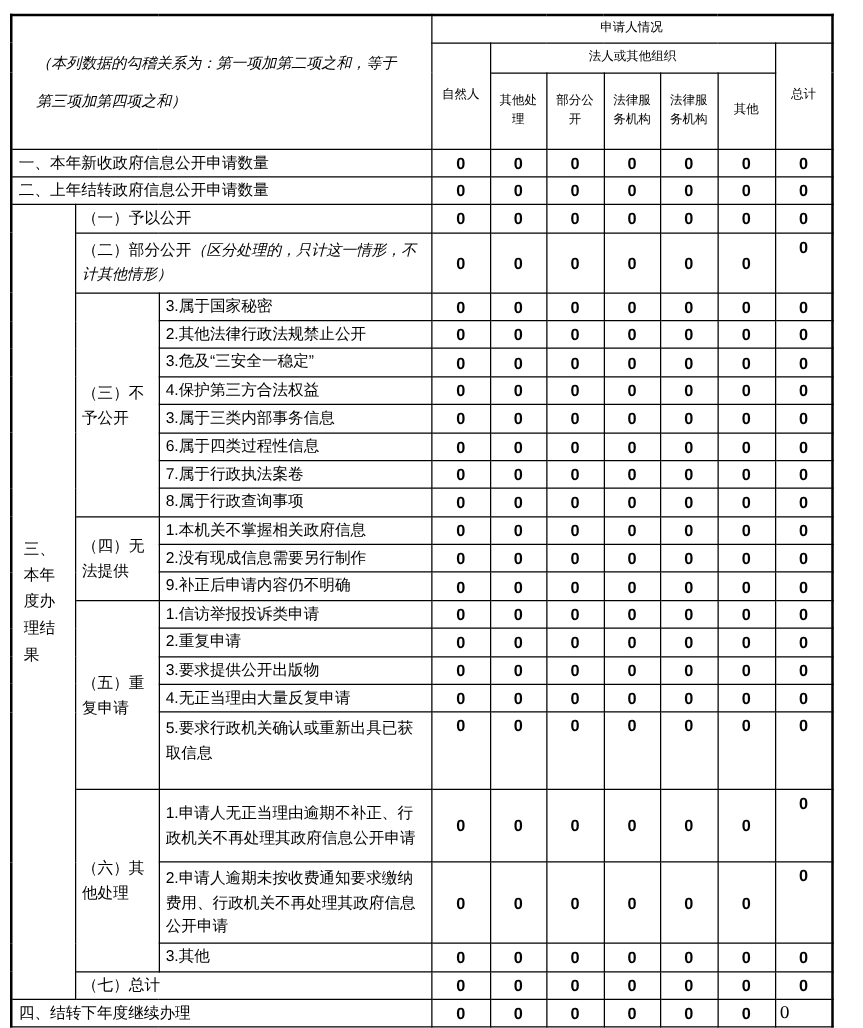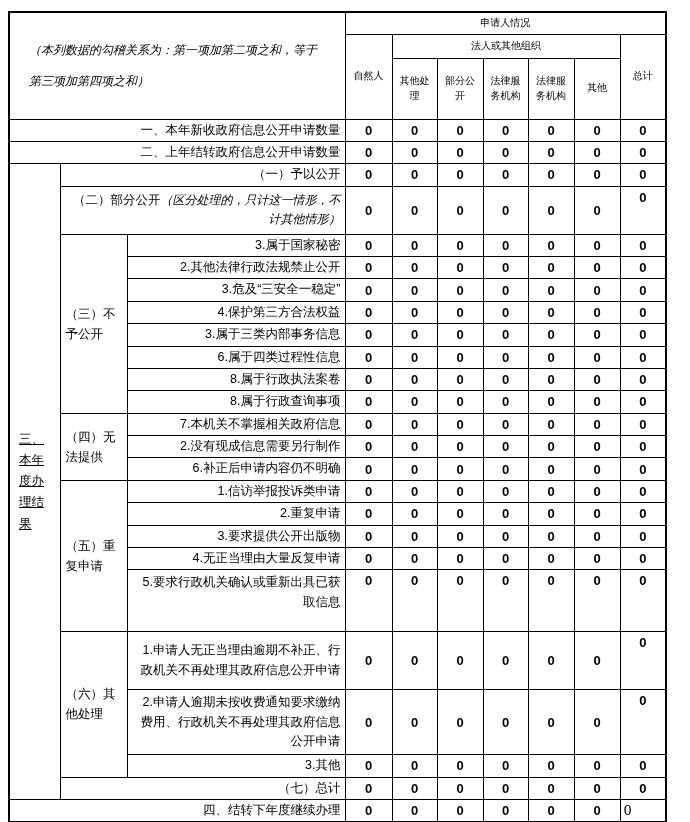--- a/index.html
+++ b/index.html
@@ -13,22 +13,22 @@
   .hr3{height:61px;}
   .hdr{text-align:center;vertical-align:middle;font-size:10px;padding:1px 5px;line-height:1.45;}
   .note-cell{font-family:"DejaVu Serif","Liberation Serif",serif;font-style:italic;
              font-size:12px;line-height:2.6;padding:0 19px;vertical-align:middle;text-align:left;}
   
   tbody tr{height:21px;}
   tr.rh-a2{height:48px;}
   tr.rh-e5{height:62px;padding-left:24px;}
   tr.rh-f1{height:58px;}
   tr.rh-f2{height:65px;}
-  .label-cell{font-size:12.5px;line-height:1.55;padding:1px 4px 1px 5px;vertical-align:middle;text-align:right;}
-  .group-label-cell{font-size:12.5px;line-height:1.7;padding:2px 6px 2px 9px;vertical-align:middle;text-align:left;text-decoration:underline;}
+  .label-cell{font-size:12.5px;line-height:1.55;padding:1px 4px 1px 5px;vertical-align:middle;text-align:left;}
+  .group-label-cell{font-size:12.5px;line-height:1.7;padding:2px 6px 2px 9px;vertical-align:middle;text-align:left;}
   .subgroup-label-cell{font-size:12.5px;line-height:1.6;padding:2px 3px 2px 5px;vertical-align:middle;text-align:left;}
   .value-cell{text-align:center;vertical-align:middle;font-weight:bold;font-size:13px;padding:0;}
   .inline-note{font-family:"DejaVu Serif","Liberation Serif",serif;font-style:italic;font-size:12px;}
   .vtop{vertical-align:top;padding-top:3px;}
   .vleft{text-align:left;font-weight:400;padding-left:3px;font-family:"DejaVu Serif","Liberation Serif",serif;}
 </style>
 </head>
 <body>
 
 <div class="wrap">
@@ -160,62 +160,62 @@
           <td class="label-cell" colspan="1"><span>6.属于四类过程性信息</span></td>
           <td class="value-cell">0</td>
           <td class="value-cell">0</td>
           <td class="value-cell">0</td>
           <td class="value-cell">0</td>
           <td class="value-cell">0</td>
           <td class="value-cell">0</td>
           <td class="value-cell">0</td>
         </tr>
         <tr>
-          <td class="label-cell" colspan="1"><span>8.属于行政执法案卷</span></td>
+          <td class="label-cell" colspan="1"><span>7.属于行政执法案卷</span></td>
           <td class="value-cell">0</td>
           <td class="value-cell">0</td>
           <td class="value-cell">0</td>
           <td class="value-cell">0</td>
           <td class="value-cell">0</td>
           <td class="value-cell">0</td>
           <td class="value-cell">0</td>
         </tr>
         <tr>
           <td class="label-cell" colspan="1"><span>8.属于行政查询事项</span></td>
           <td class="value-cell">0</td>
           <td class="value-cell">0</td>
           <td class="value-cell">0</td>
           <td class="value-cell">0</td>
           <td class="value-cell">0</td>
           <td class="value-cell">0</td>
           <td class="value-cell">0</td>
         </tr>
         <tr>
           <td class="subgroup-label-cell" rowspan="3">（四）无法提供</td>
-          <td class="label-cell" colspan="1"><span>7.本机关不掌握相关政府信息</span></td>
+          <td class="label-cell" colspan="1"><span>1.本机关不掌握相关政府信息</span></td>
           <td class="value-cell">0</td>
           <td class="value-cell">0</td>
           <td class="value-cell">0</td>
           <td class="value-cell">0</td>
           <td class="value-cell">0</td>
           <td class="value-cell">0</td>
           <td class="value-cell">0</td>
         </tr>
         <tr>
           <td class="label-cell" colspan="1"><span>2.没有现成信息需要另行制作</span></td>
           <td class="value-cell">0</td>
           <td class="value-cell">0</td>
           <td class="value-cell">0</td>
           <td class="value-cell">0</td>
           <td class="value-cell">0</td>
           <td class="value-cell">0</td>
           <td class="value-cell">0</td>
         </tr>
         <tr>
-          <td class="label-cell" colspan="1"><span>6.补正后申请内容仍不明确</span></td>
+          <td class="label-cell" colspan="1"><span>9.补正后申请内容仍不明确</span></td>
           <td class="value-cell">0</td>
           <td class="value-cell">0</td>
           <td class="value-cell">0</td>
           <td class="value-cell">0</td>
           <td class="value-cell">0</td>
           <td class="value-cell">0</td>
           <td class="value-cell">0</td>
         </tr>
         <tr>
           <td class="subgroup-label-cell" rowspan="5">（五）重复申请</td>

